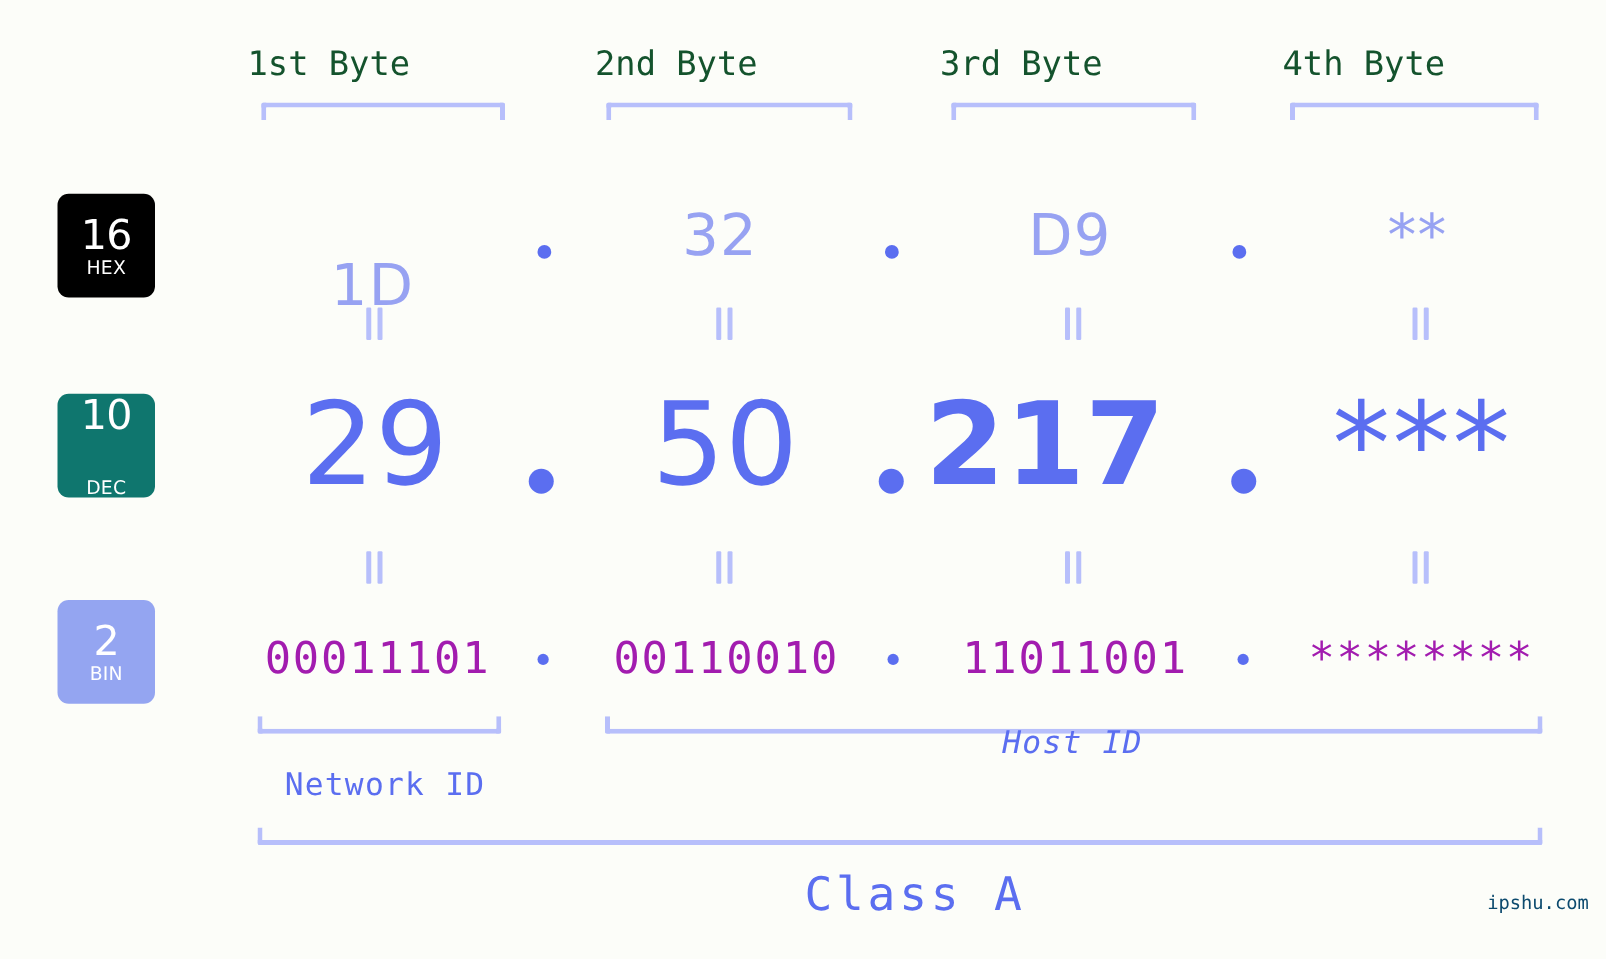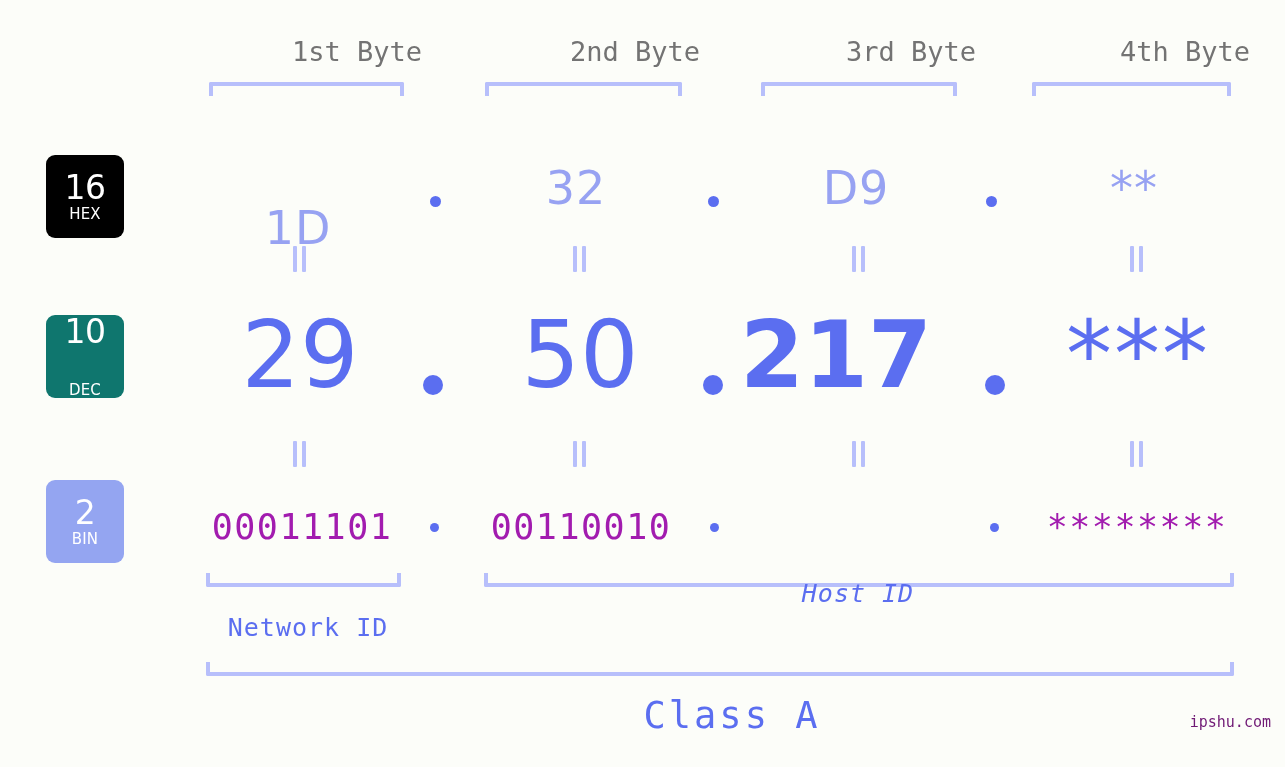--- a/index.html
+++ b/index.html
@@ -21,23 +21,23 @@
     background: #fcfdf9;
   }
 
   
   .abs { position: absolute; white-space: pre; }
 
   
   .byte-head {
     font-family: "DejaVu Sans Mono", monospace;
     font-size: 27px;
-    color: #737373;
+    color: #14532d;
     letter-spacing: 0px;
-    text-align: right;
+    text-align: left;
     top: 34px;
     height: 36px;
     line-height: 36px;
   }
 
   
   .bracket-down {
     position: absolute;
     border-top: 4px solid #b7bffb;
     border-left: 4px solid #b7bffb;
@@ -179,21 +179,21 @@
     text-align: center;
     height: 48px;
     line-height: 48px;
     letter-spacing: 3px;
   }
 
   
   .watermark {
     font-family: "DejaVu Sans Mono", monospace;
     font-size: 15px;
-    color: #701a75;
+    color: #0c4a6e;
     right: 14px;
     top: 713px;
     letter-spacing: 0px;
   }
 </style>
 </head>
 <body>
 
 <div id="stage">
 
@@ -269,20 +269,21 @@
     </div>
   <div class="eqbars" style="left:1127px; top:441px;">
       <i></i>
       <i></i>
     </div>
 
   <div class="abs bin-val" style="left:190px; width:224px;">00011101</div>
   <div class="abs bin-dot" style="left:430px;"></div>
   <div class="abs bin-val" style="left:469px; width:224px;">00110010</div>
   <div class="abs bin-dot" style="left:710px;"></div>
+  <div class="abs bin-val" style="left:748px; width:224px;">11011001</div>
   <div class="abs bin-dot" style="left:990px;"></div>
   <div class="abs bin-val" style="left:1025px; width:224px;">********</div>
 
   <div class="bracket-up" style="left:206px; width:195px; top:573px;"></div>
   <div class="bracket-up" style="left:484px; width:750px; top:573px;"></div>
 
   <div class="abs id-label" style="left:196px; width:224px; top:611px;">Network ID</div>
   <div class="abs id-label" style="left:746px; width:224px; top:577px;font-style:italic;">Host ID</div>
 
   <div class="bracket-up" style="left:206px; width:1028px; top:662px;"></div>

